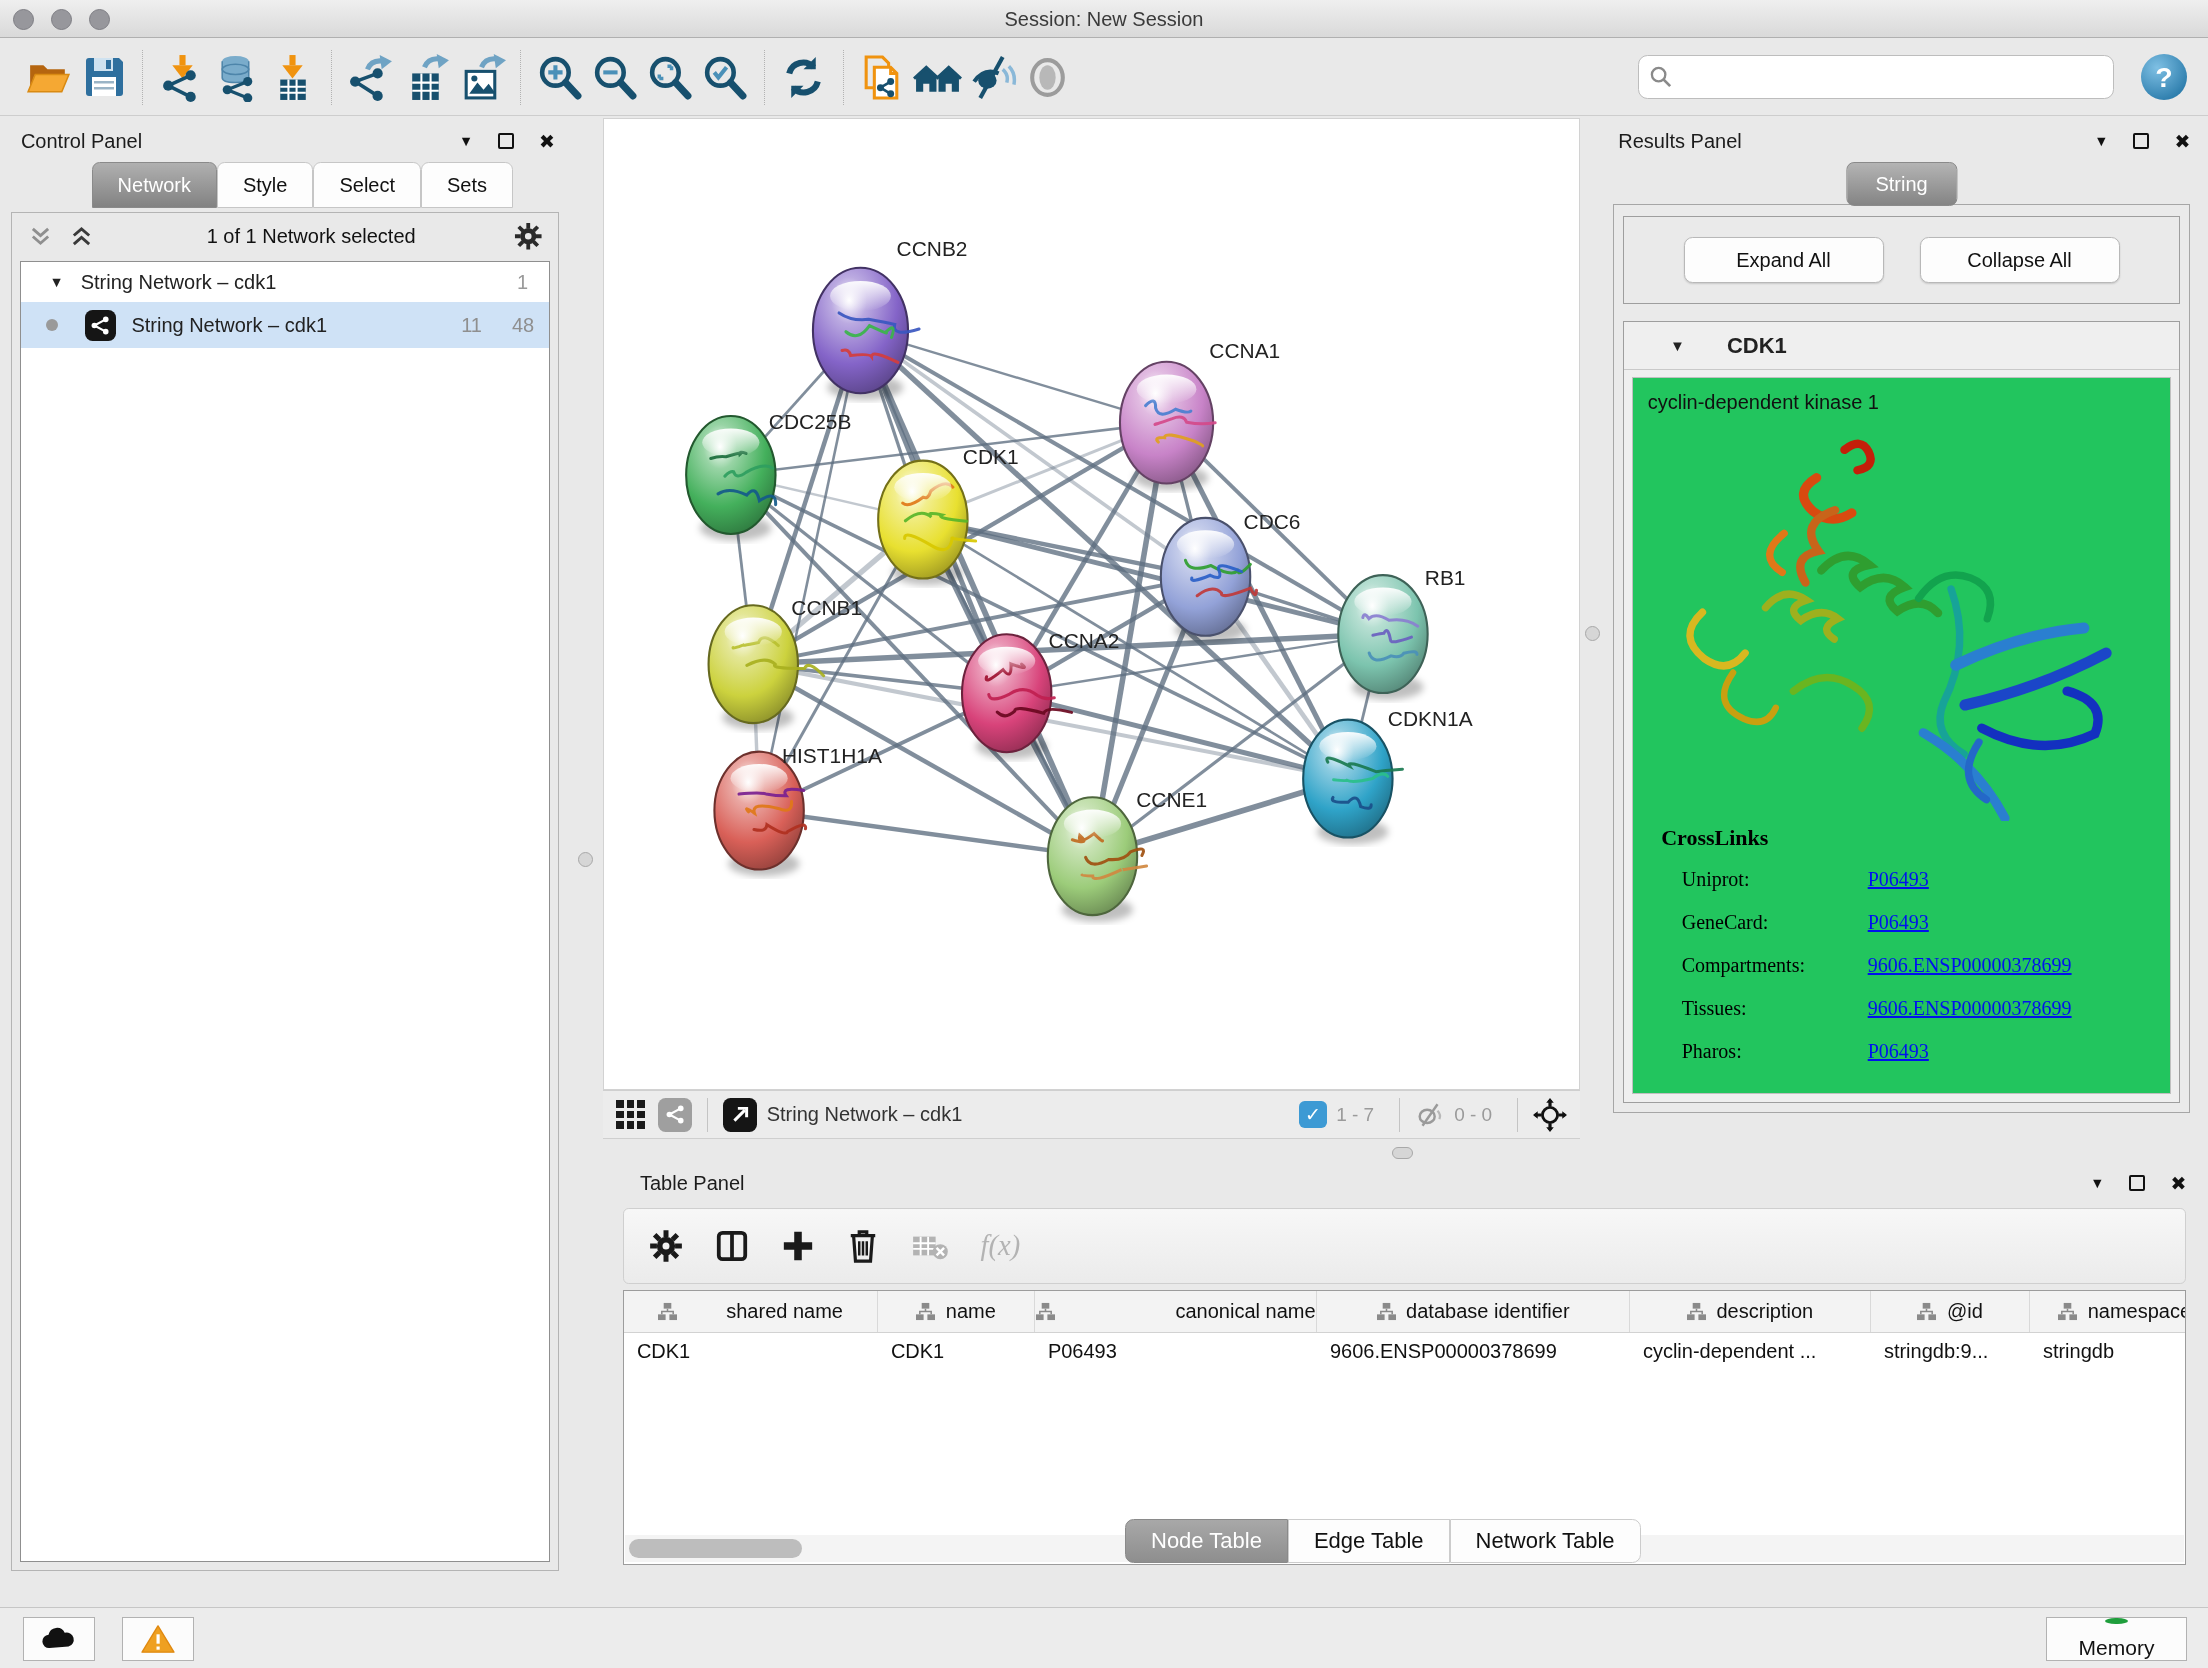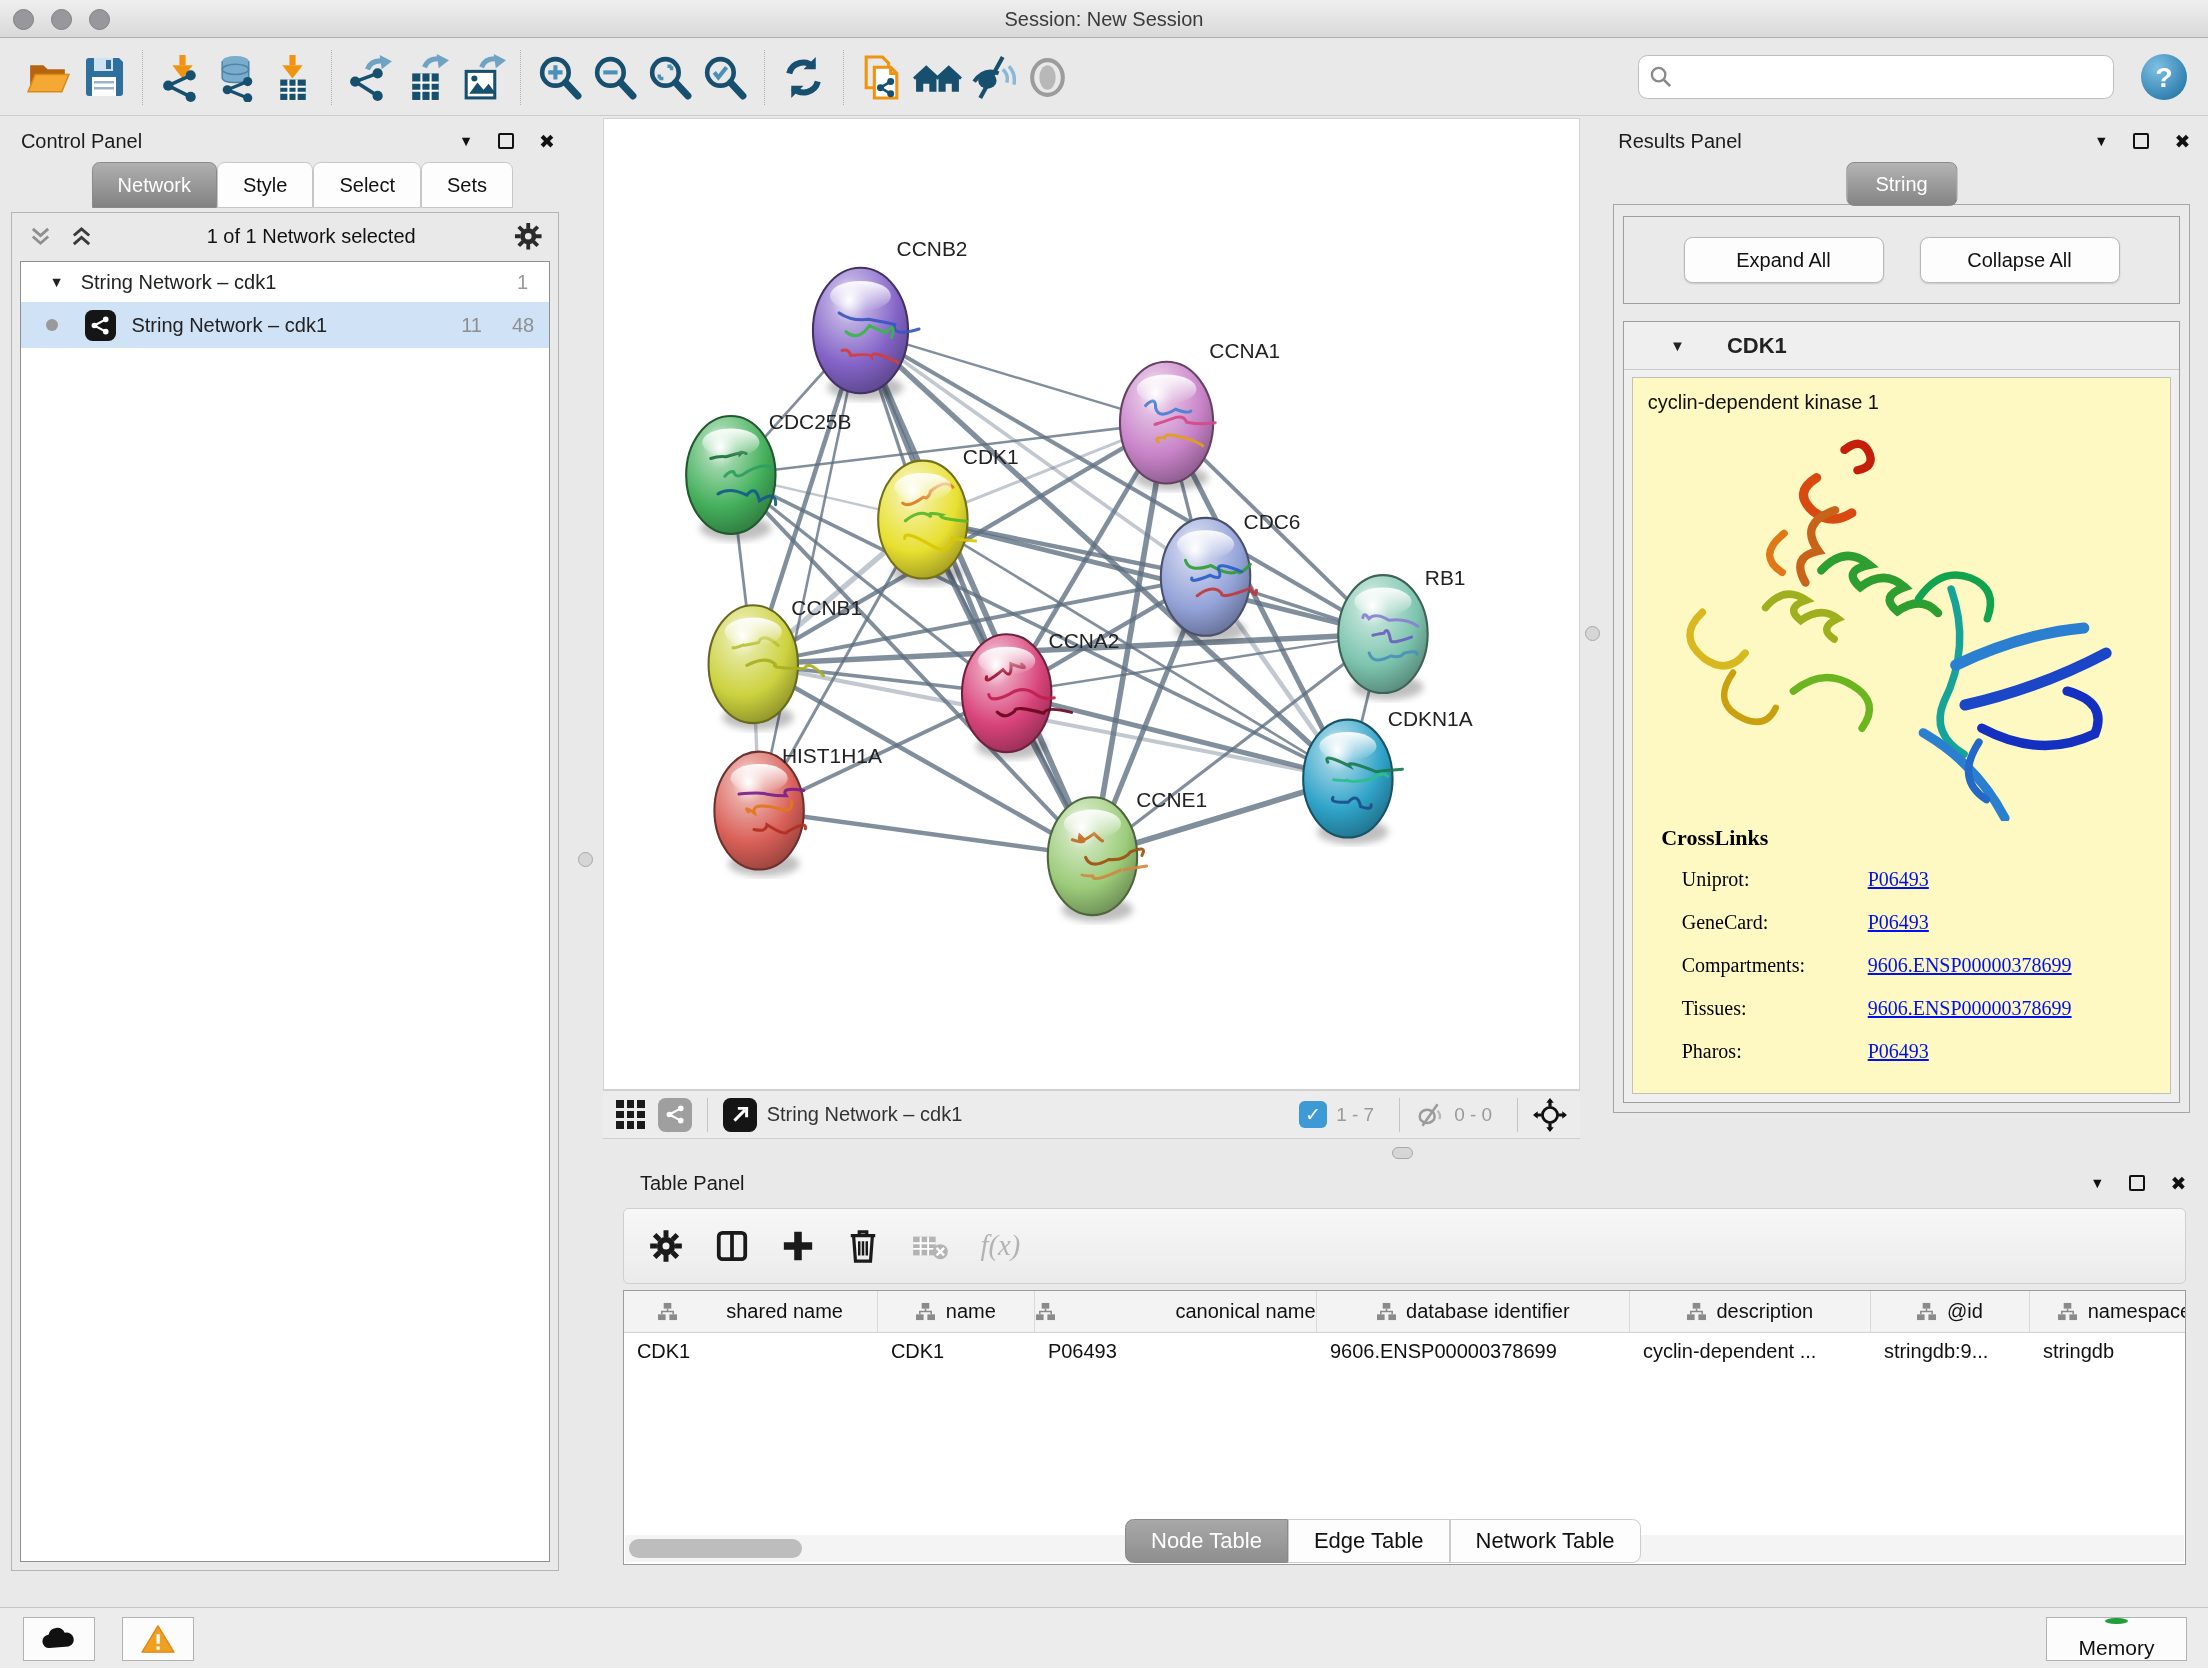--- a/index.html
+++ b/index.html
@@ -88,21 +88,21 @@
     display:flex; align-items:center; justify-content:center; gap:36px; }
   .rp-btn { min-width:200px; height:46px; background:#fdfdfd; border:1px solid #b8b8b8;
     border-radius:8.6px; font-size:20px; color:#111; display:flex; align-items:center; justify-content:center;
     box-shadow:0 1px 1.9px rgba(0,0,0,.15); }
   .cdk-box { position:absolute; left:9.5px; right:9.5px; top:116px; bottom:9.5px;
     border:1px solid #9e9e9e; background:#efefef; }
   .cdk-head { height:48px; display:flex; align-items:center; border-bottom:1px solid #c9c9c9; }
   .cdk-head .tri { margin:0 42px 0 46px; font-size:15px; }
   .cdk-head .gene { font-size:22px; font-weight:bold; }
   .cdk-inner { position:absolute; left:7.6px; right:7.6px; top:55px; bottom:7.6px;
-    border:1px solid #c0c0c0; background:#fef9c3; overflow:hidden; }
+    border:1px solid #c0c0c0; background:#22c55e; overflow:hidden; }
   .cdk-desc { font-size:20px; padding:13.3px 0 0 15px; color:#111; }
   #protein-svg { display:block; margin:7.6px 0 0 5.7px; }
   .xl-title { font-family:"Liberation Serif","DejaVu Serif",serif; font-weight:bold;
     font-size:22px; margin:3.8px 0 7.6px 28.5px; color:#000; }
   .xl-row { display:flex; margin-left:49px; height:43px; align-items:center;
     font-family:"Liberation Serif","DejaVu Serif",serif; font-size:20px; }
   .xl-label { width:186px; color:#000; }
   .xl-link { color:#0011ee; text-decoration:underline; }
   
   #table-panel { position:absolute; left:615px; top:1166px; width:1579px; height:405px; }

